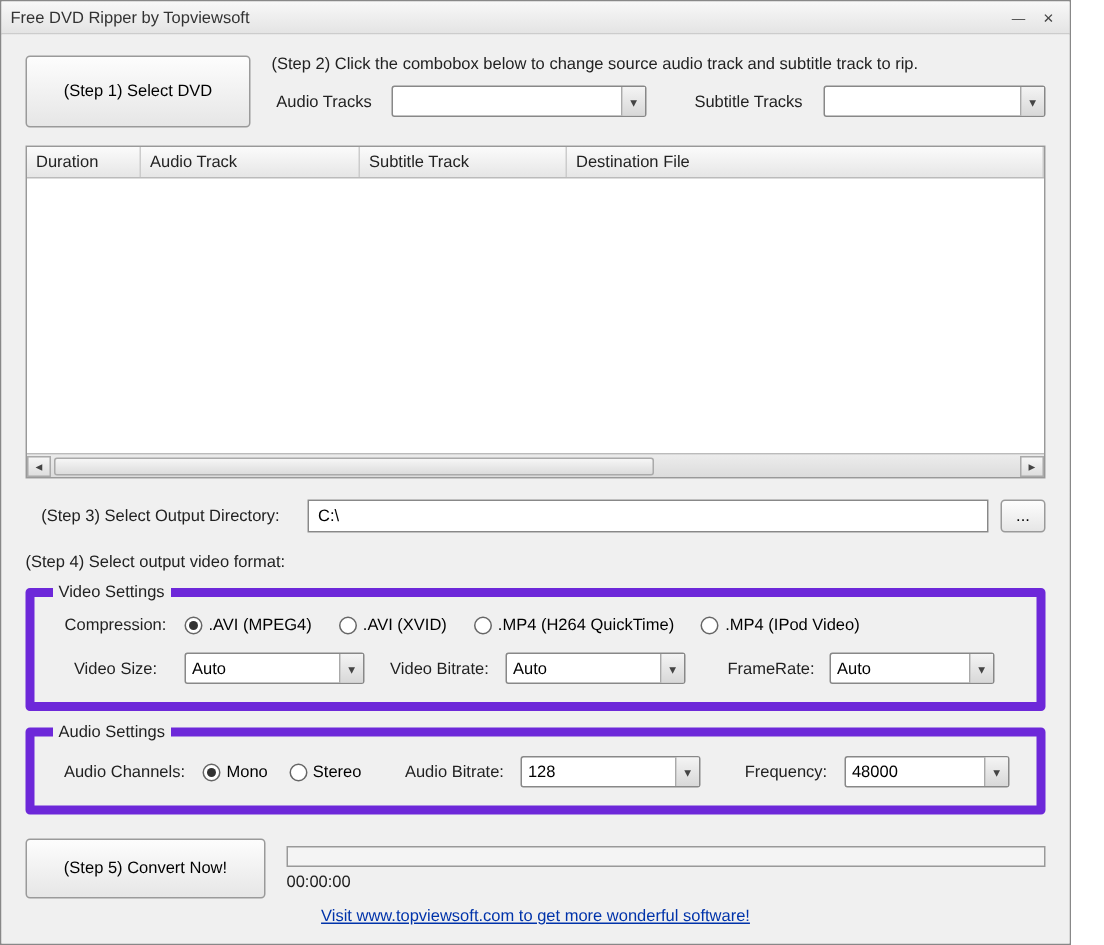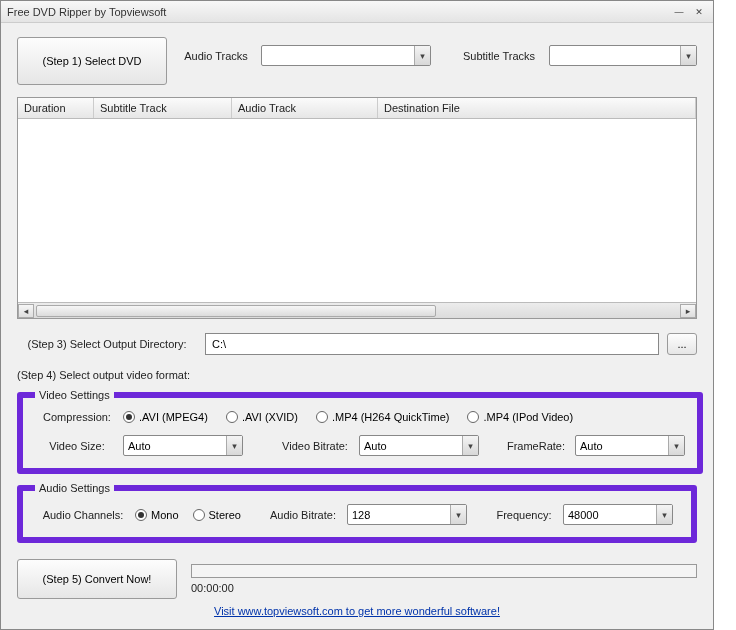--- a/index.html
+++ b/index.html
@@ -66,20 +66,21 @@
       </div>
   </div>
 
   <div class="content">
 
     <div class="toprow">
       <div class="bigbtn">
         <span>(Step 1) Select DVD</span>
       </div>
       <div class="step2col">
+        <div class="step2label">(Step 2) Click the combobox below to change source audio track and subtitle track to rip.</div>
         <div class="step2row">
           <span class="flabel" style="width:70px">Audio Tracks</span>
           <div class="combo" style="width:170px">
             <span class="val"></span>
             <div class="arrow">
                 <span class="chev">▾</span>
               </div>
           </div>
           <span class="flabel" style="width:80px;margin-left:18px">Subtitle Tracks</span>
           <div class="combo" style="flex:1">
@@ -88,22 +89,22 @@
                 <span class="chev">▾</span>
               </div>
           </div>
         </div>
       </div>
     </div>
 
     <div class="table">
       <div class="thead">
         <div class="th th1">Duration</div>
+        <div class="th th2">Audio Track</div>
         <div class="th th3">Subtitle Track</div>
-        <div class="th th2">Audio Track</div>
         <div class="th th4">Destination File</div>
       </div>
       <div class="tbody"></div>
       <div class="scrollbar">
         <div class="sbtn">
             <span class="chev">◂</span>
           </div>
         <div class="thumb"></div>
         <div class="track"></div>
         <div class="sbtn">
@@ -148,21 +149,21 @@
           </label>
       </div>
       <div class="frow">
         <span class="flabel" style="width:84px">Video Size:</span>
         <div class="combo" style="width:120px">
             <span class="val">Auto</span>
             <div class="arrow">
               <span class="chev">▾</span>
             </div>
           </div>
-        <span class="flabel" style="width:80px;margin-left:28px">Video Bitrate:</span>
+        <span class="flabel" style="width:80px;margin-left:6px">Video Bitrate:</span>
         <div class="combo" style="width:120px">
             <span class="val">Auto</span>
             <div class="arrow">
               <span class="chev">▾</span>
             </div>
           </div>
         <span class="flabel" style="width:70px;margin-left:18px">FrameRate:</span>
         <div class="combo" style="width:110px">
             <span class="val">Auto</span>
             <div class="arrow">

